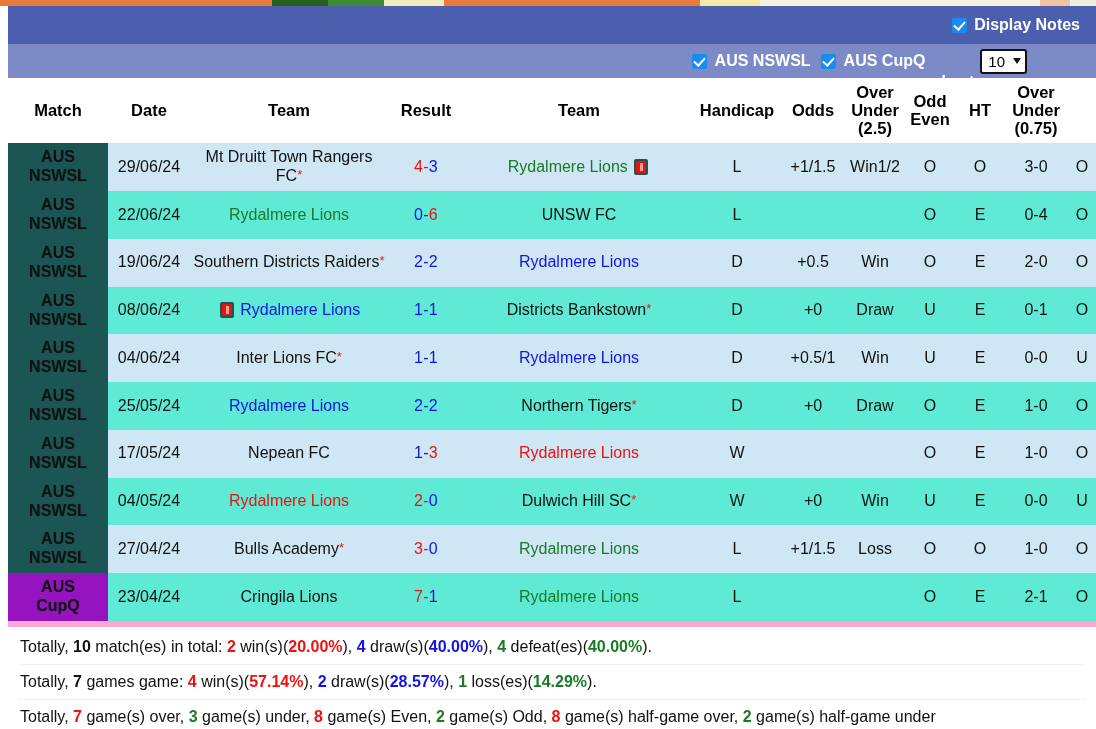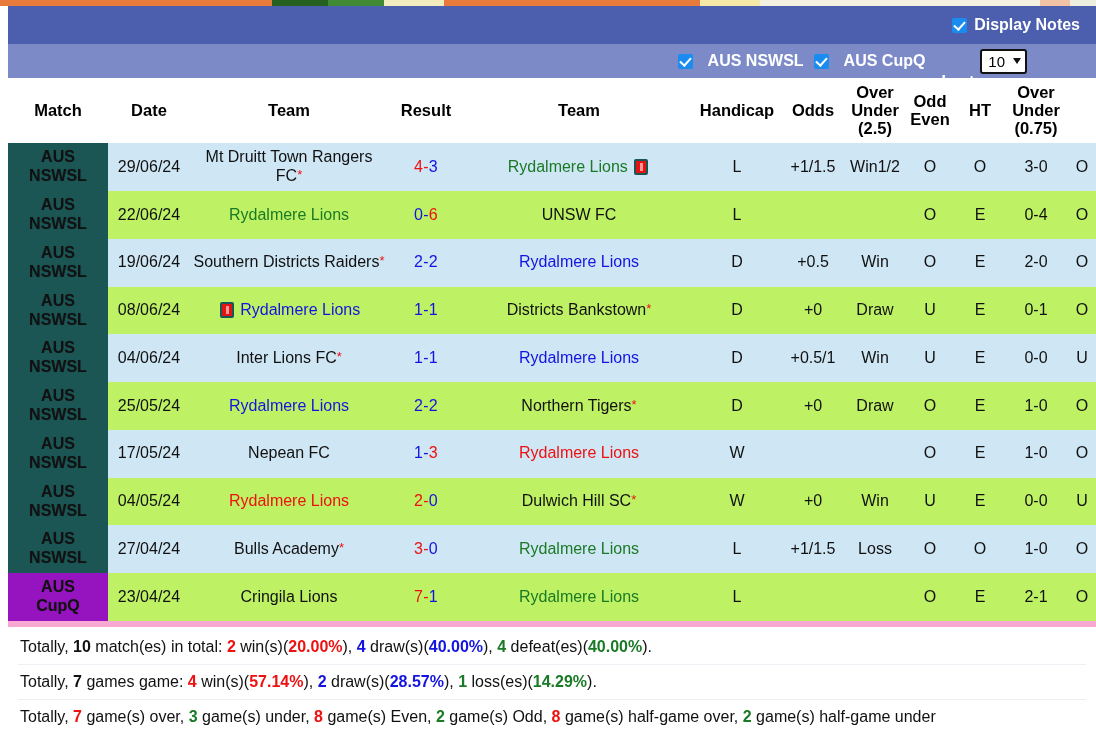--- a/index.html
+++ b/index.html
@@ -64,21 +64,21 @@
     height: 34px;
     background: #7c8bc8;
     display: flex;
     align-items: center;
     justify-content: flex-end;
     padding-right: 12px;
     color: #ffffff;
     gap: 10px;
   }
   .filterbar .chk-item {
-    display: flex; align-items: center; gap: 15px;
+    display: flex; align-items: center; gap: 8px;
   }
   .filterbar .chk-item .lbl {
     font-size: 16px; font-weight: bold; color: #ffffff; white-space: nowrap;
   }
   .filterbar .last-wrap {
     display: flex; align-items: center; gap: 6px;
     margin-left: 6px;
   }
   .filterbar .last-wrap .word {
     font-size: 16px; font-weight: bold; color: #ffffff; margin-top: 42px;
@@ -148,21 +148,21 @@
   table.scores tbody td {
     font-size: 16px;
     color: #111111;
     padding: 5px 3px;
     text-align: center;
     vertical-align: middle;
     line-height: 1.18;
     border: none;
   }
   tbody tr.even td { background: #cfe6f5; }
-  tbody tr.odd  td { background: #bef264; }
+  tbody tr.odd  td { background: #5eead4; }
 
   td.league {
     color: #ffffff;
     font-weight: bold;
     font-size: 16px;
     line-height: 1.1;
     padding: 4px 2px;
     text-shadow: 0 0 1px rgba(0,0,0,.25);
   }
   td.league.nswsl { background: #1b5655 !important; }

